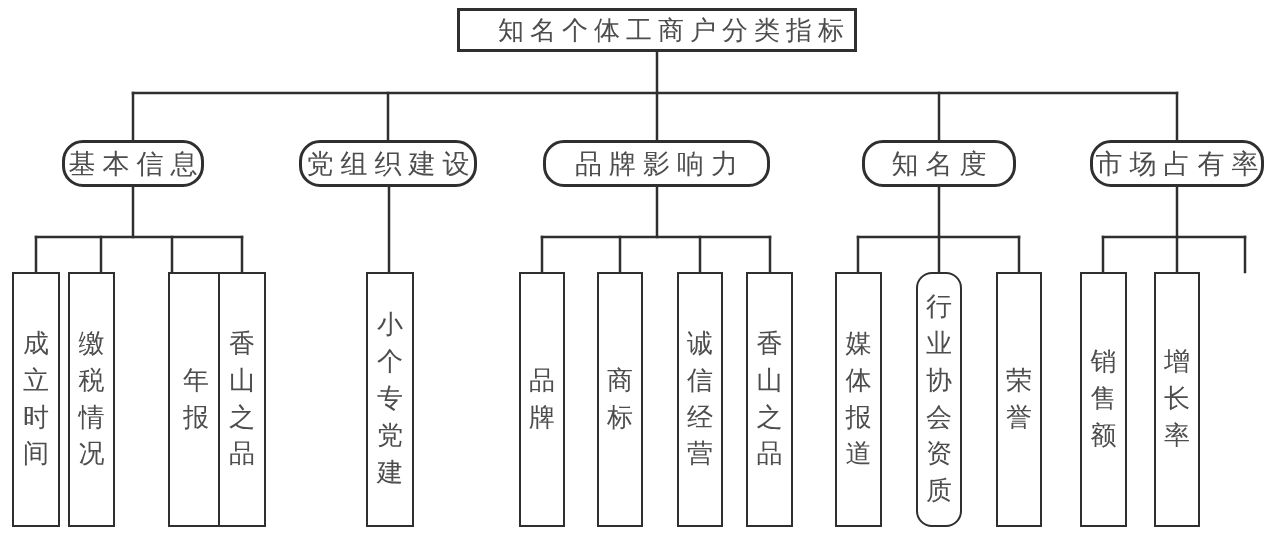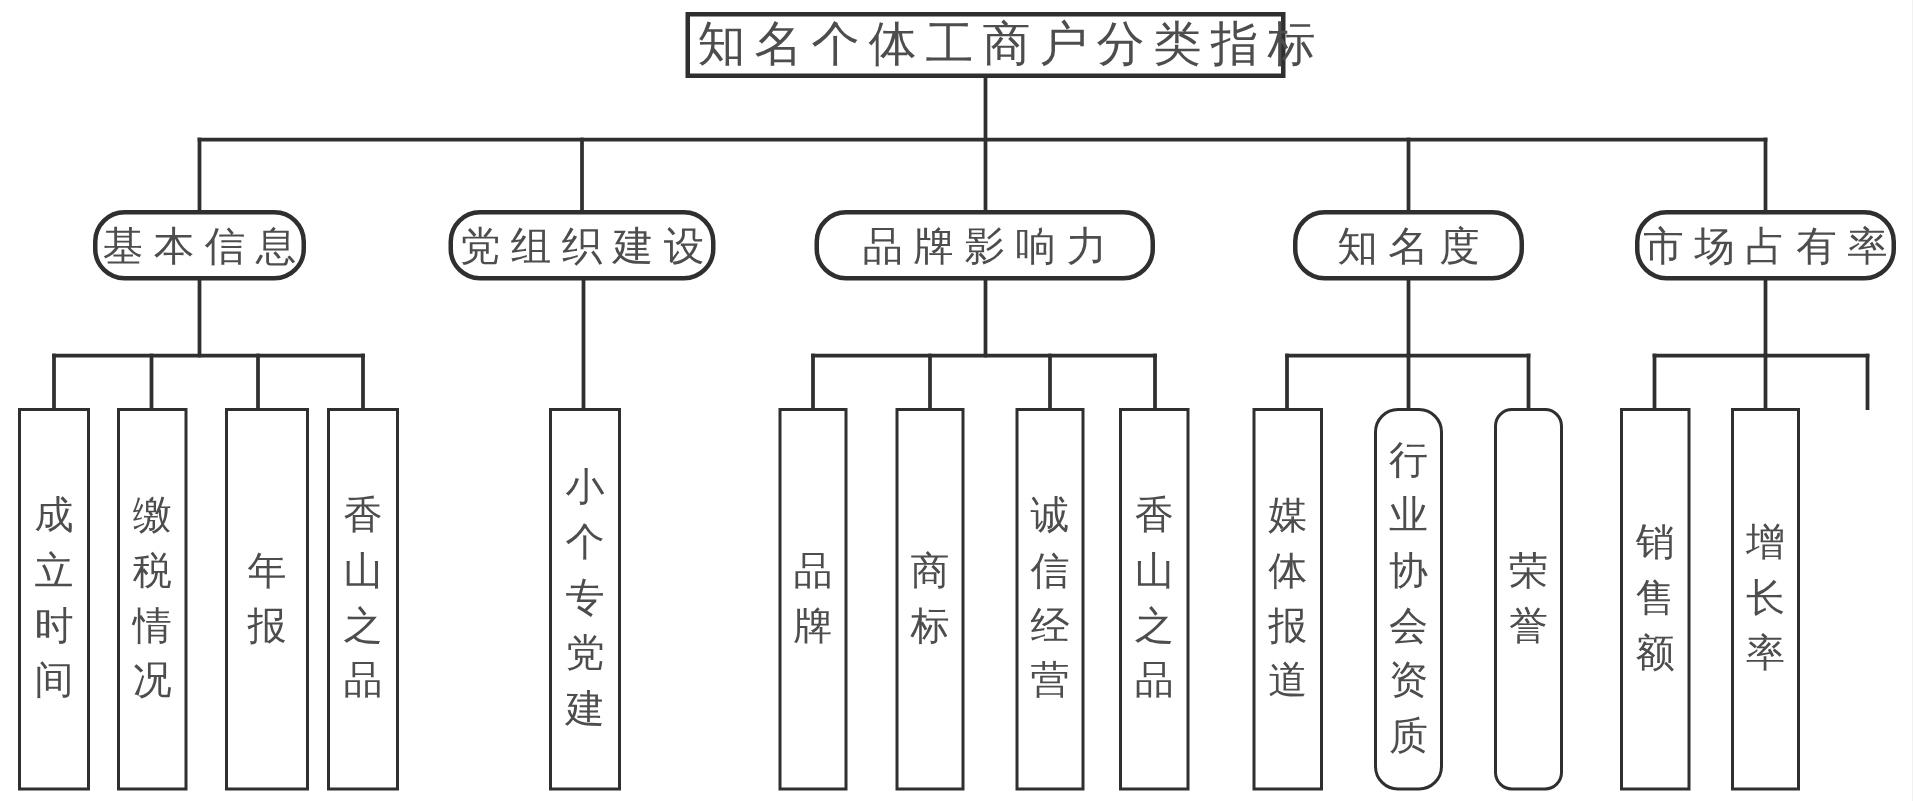--- a/index.html
+++ b/index.html
@@ -31,21 +31,21 @@
     border: 3px solid var(--line);
     color: var(--text);
     display: flex;
     align-items: center;
     justify-content: center;
     text-align: center;
   }
 
   .root-node {
     left: 457px; top: 8px; width: 400px; height: 44px;
-    font-size: 32px;
+    font-size: 26px;
     letter-spacing: 6px;
     white-space: nowrap;
     text-indent: 6px; 
     padding-left: 28px;
   }
 
   .group-node {
     top: 140px; height: 47px;
     font-size: 27px;
     letter-spacing: 7px;
@@ -61,31 +61,31 @@
 
   .child-node {
     top: 272px; height: 255px;
     border-width: 2.5px;
     font-size: 26px;
     line-height: 1.42;
     word-break: break-all;   
     padding: 2px 7px;
   }
   .c1a { left: 12px;  width: 48px; }
-  .c1b { left: 78px;  width: 47px; }
-  .c1c { left: 150px; width: 56px; }
+  .c1b { left: 68px;  width: 47px; }
+  .c1c { left: 168px; width: 56px; }
   .c1d { left: 218px; width: 48px; }
   .c2a { left: 366px; width: 48px; }
   .c3a { left: 519px; width: 46px; }
   .c3b { left: 597px; width: 46px; font-family: Liberation Serif, serif; }
   .c3c { left: 677px; width: 46px; }
   .c3d { left: 746px; width: 47px; }
   .c4a { left: 835px; width: 47px; }
   .c4b { left: 916px; width: 46px; border-radius: 16px; }
-  .c4c { left: 996px; width: 46px; border-radius: 12px; }
+  .c4c { left: 996px; width: 46px; }
   .c5a { left: 1080px; width: 47px; }
   .c5b { left: 1154px; width: 46px; }
   .c5c { left: 1279px; width: 30px; }
 </style>
 </head>
 <body>
 
 <div class="stage">
 
   <svg class="connectors" width="1275" height="534" viewBox="0 0 1275 534" stroke="currentColor" stroke-width="2.5" stroke-linecap="square">

